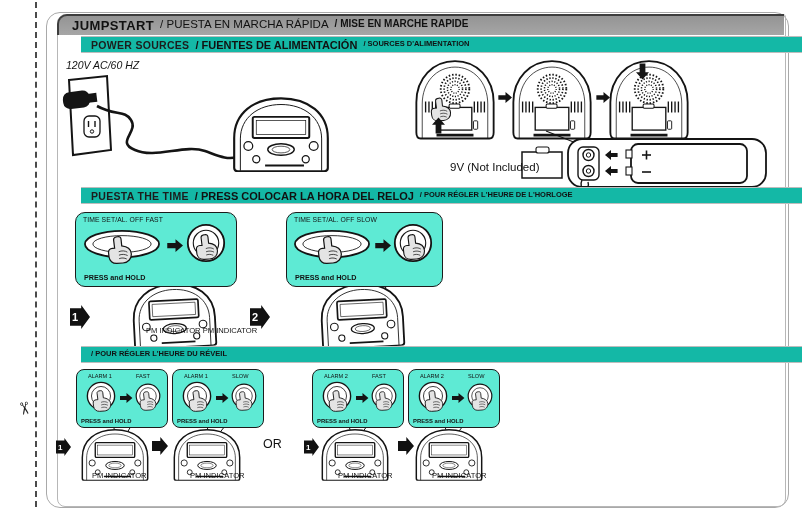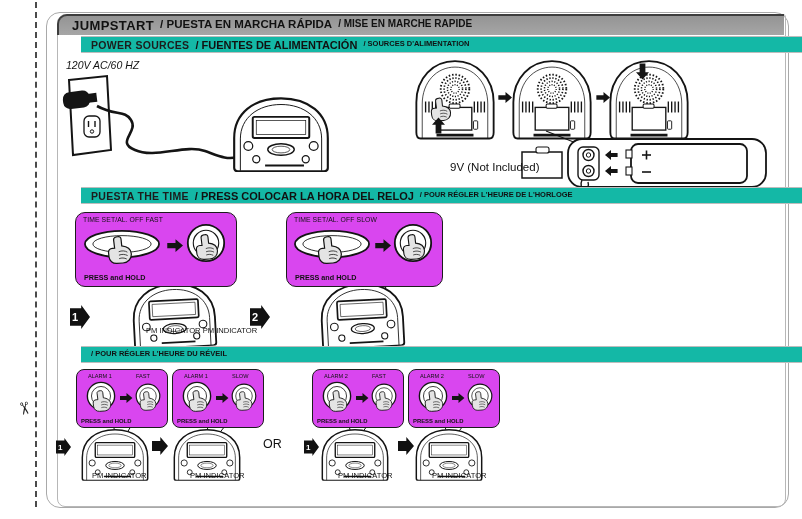--- a/index.html
+++ b/index.html
@@ -15,30 +15,30 @@
                border:1.5px solid #a9a9a9;border-radius:14px;}
   #inner-frame{position:absolute;left:57px;top:14px;width:727px;height:491px;
                border:1px solid #b7b7b7;border-radius:9px 3px 8px 8px;}
   
   .bar{position:absolute;left:57px;width:727px;display:flex;align-items:flex-start;
        box-sizing:border-box;column-gap:6px;}
   #main-bar{top:14px;height:21px;background:linear-gradient(#949494,#a6a6a6);
             border-top:2px solid #3d3d3d;border-left:2px solid #3d3d3d;
             border-top-left-radius:10px;padding:2px 0 0 13px;}
   #main-bar .t1{font-size:13px;font-weight:bold;letter-spacing:.4px;}
-  #main-bar .t2{font-size:11.5px;font-weight:bold;}
+  #main-bar .t2{font-size:11.5px;font-weight:normal;}
   #main-bar .t3{font-size:10px;font-weight:bold;}
   .sub-bar{height:17px;background:#14b8a6;border-top:1px solid #bdbdbd;
            border-bottom:1px solid #bdbdbd;padding:2px 0 0 10px;margin-left:24px;}
   .sub-bar .t1{font-size:10.5px;font-weight:600;letter-spacing:.3px;color:#1c1c1c;}
   .sub-bar .t2{font-size:11px;font-weight:700;}
   .sub-bar .t3{font-size:7.5px;font-weight:600;}
   #power-bar{top:36px;} #time-bar{top:187px;} #alarm-bar{top:346px;}
   
-  .callout-box{position:absolute;background:#d946ef;border:1.4px solid #1c1c1c;border-radius:10px;}
+  .callout-box{position:absolute;background:#5eead4;border:1.4px solid #1c1c1c;border-radius:10px;}
   .box-label{position:absolute;font-size:6.8px;letter-spacing:.1px;}
   .press-label{position:absolute;font-weight:bold;font-size:7.2px;}
   .press-small{font-size:5.9px;}
   .mini-label{position:absolute;font-size:5.6px;}
   
   .badge{position:absolute;background:#111;color:#fff;font-weight:bold;
          clip-path:polygon(0 14%,56% 14%,56% 0,100% 50%,56% 100%,56% 86%,0 86%);
          display:flex;align-items:center;}
   .badge span{margin-left:2px;}
   .arrow-solid{position:absolute;background:#111;

